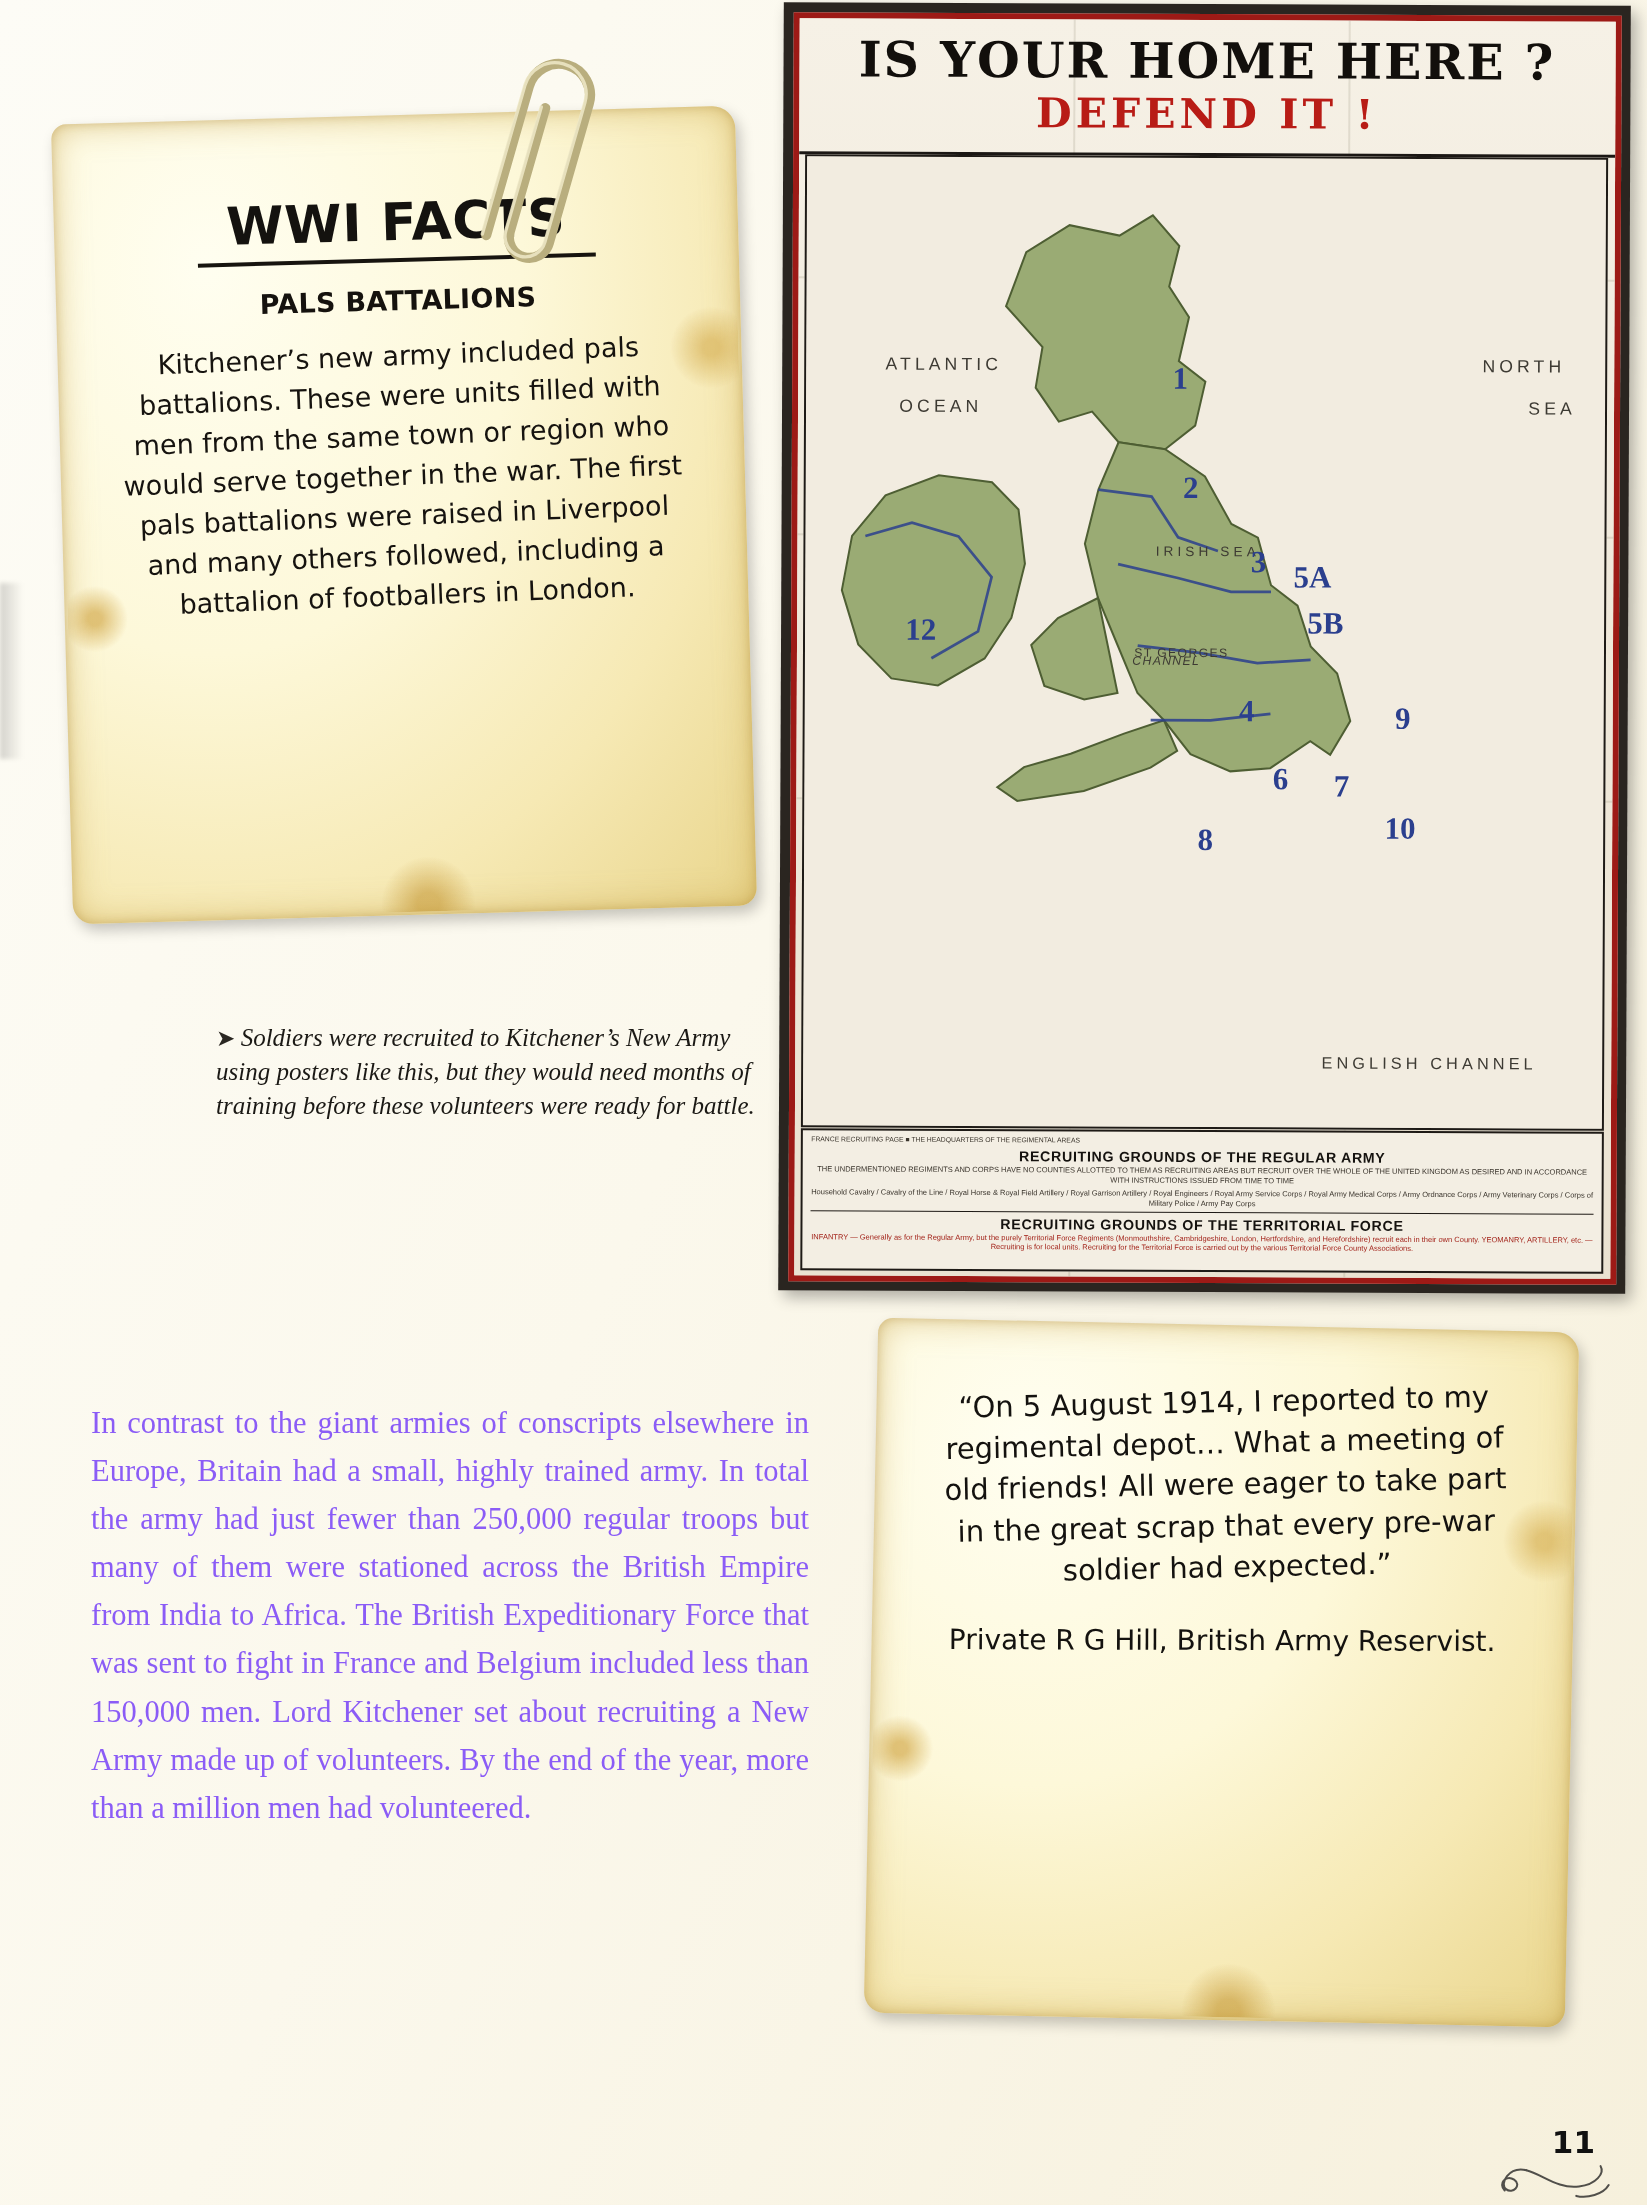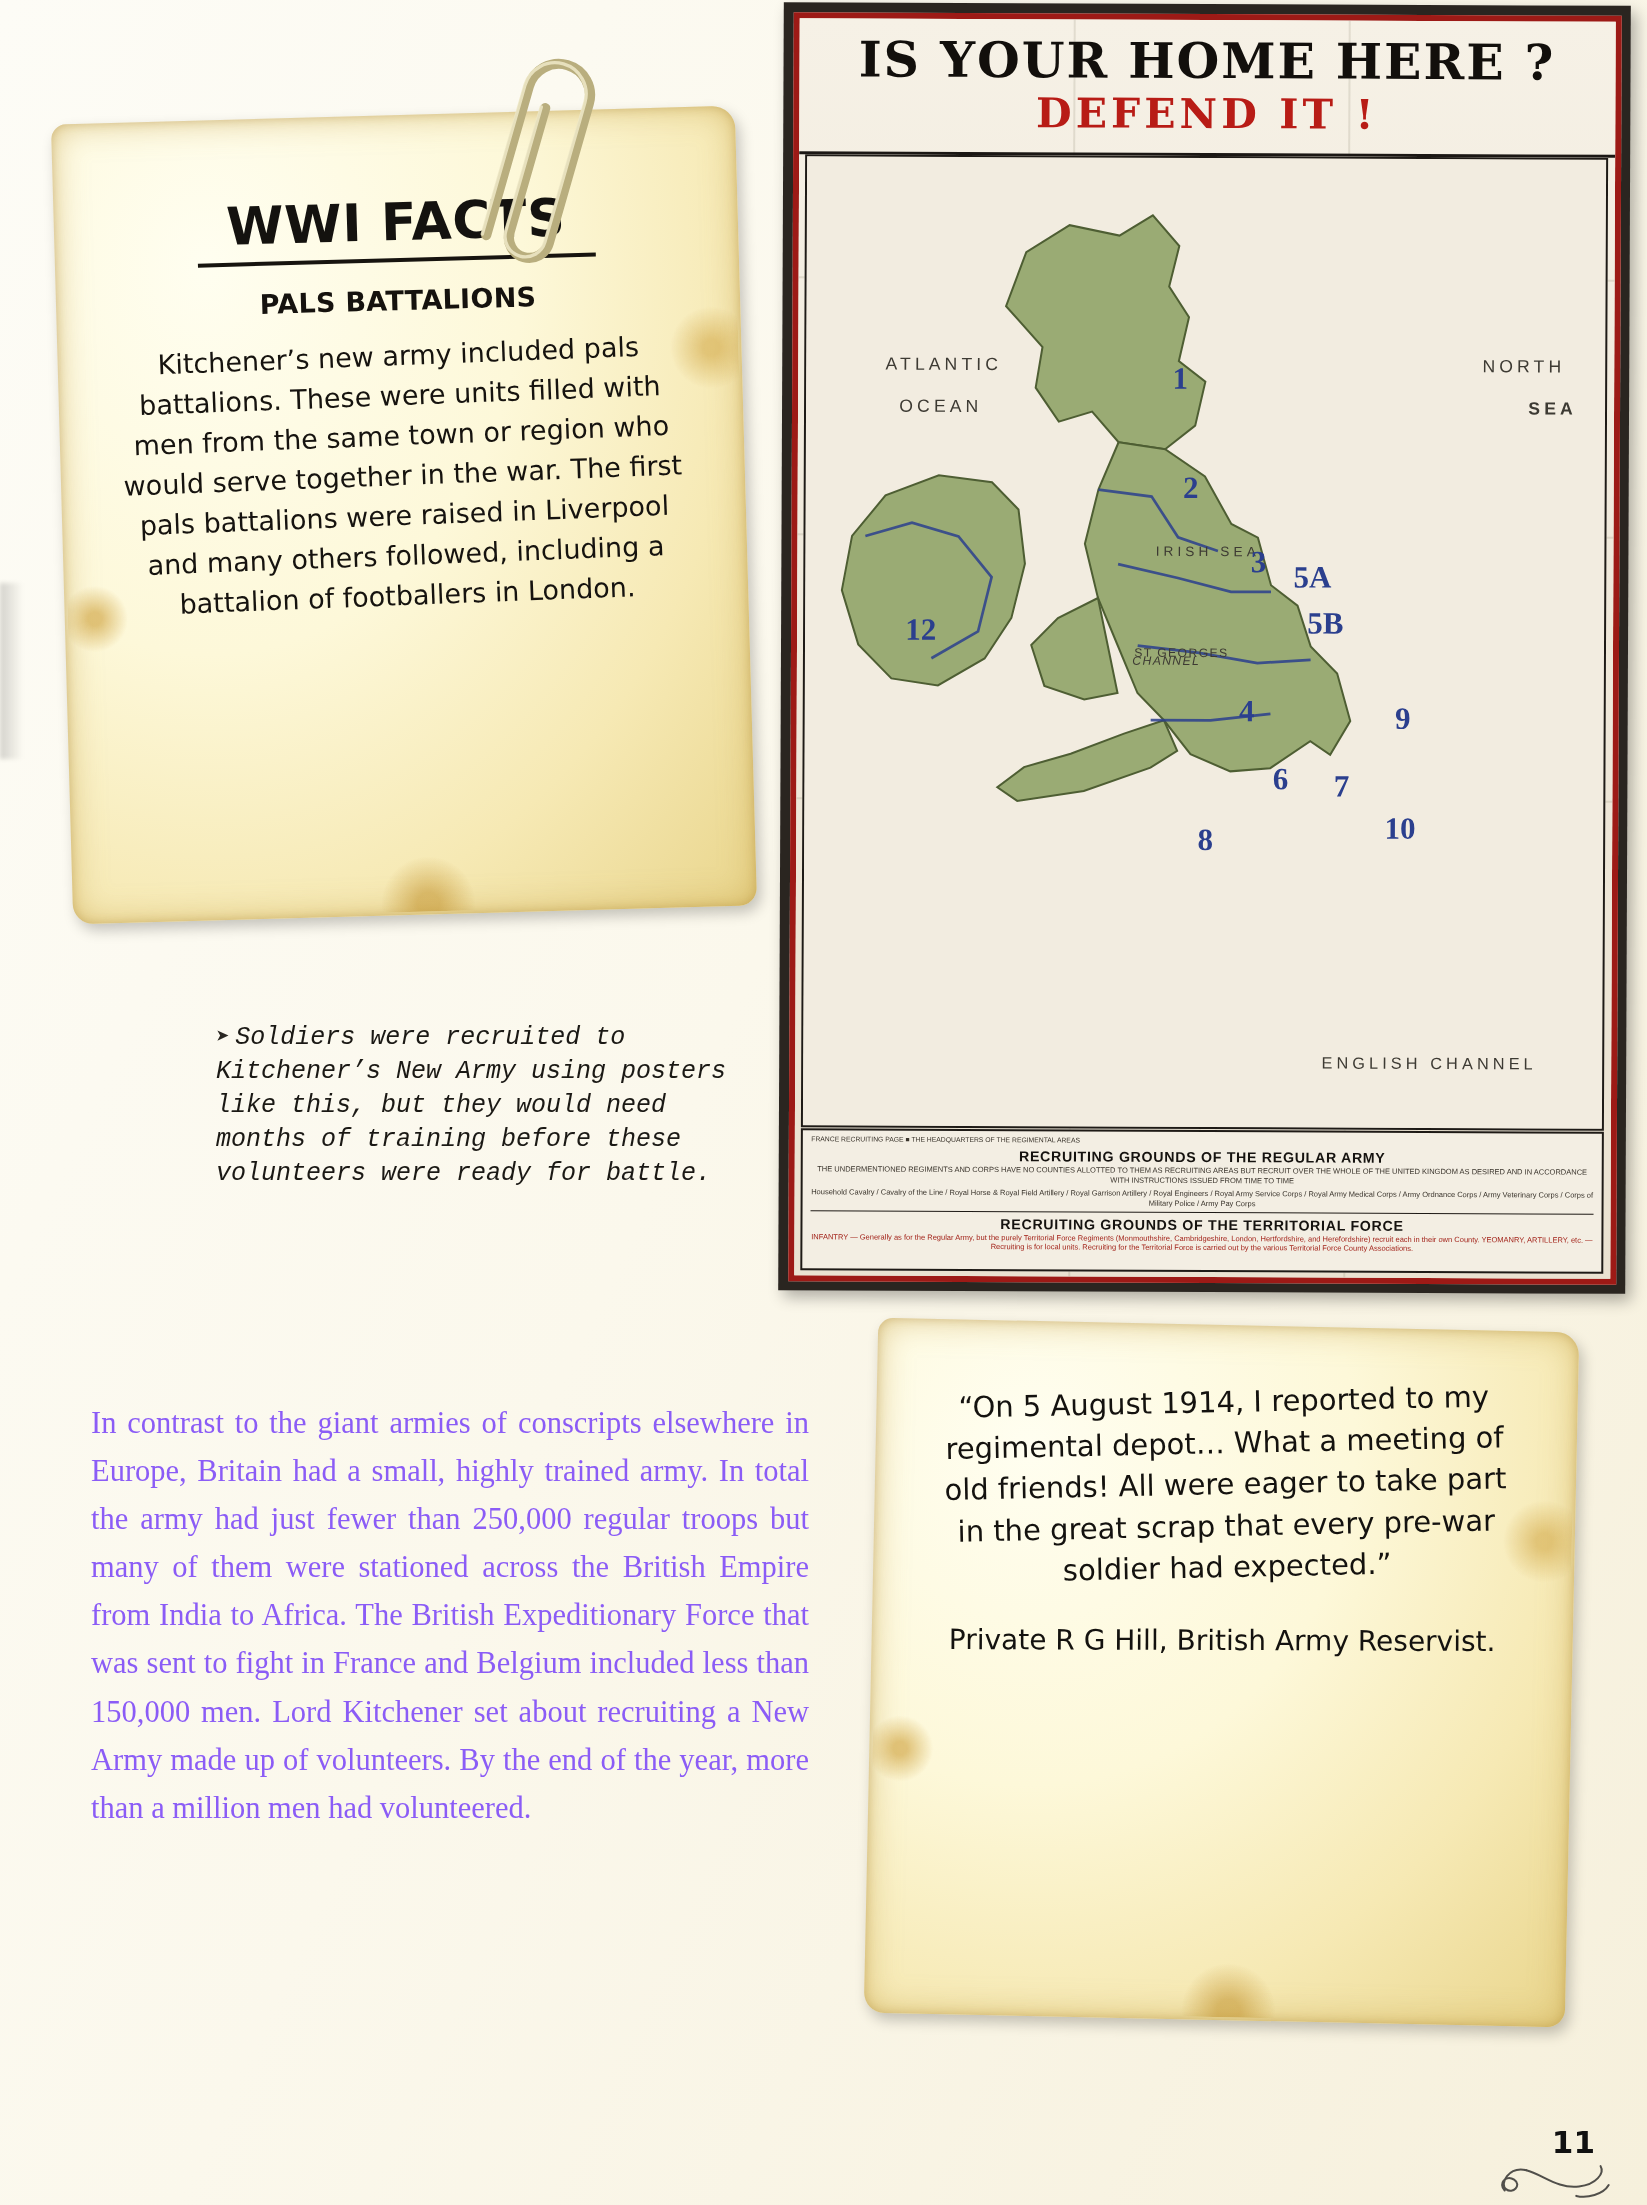--- a/index.html
+++ b/index.html
@@ -109,21 +109,21 @@
     transform: rotate(16deg);
     z-index: 6;
   }
 
   
   #poster-caption {
     position: absolute;
     left: 216px;
     top: 996px;
     width: 542px;
-    font-family: Liberation Mono, monospace;
+    font-family: Liberation Serif, serif;
     font-style: italic;
     font-size: 25px;
     line-height: 1.36;
     color: #1b1915;
   }
   #poster-caption .arrow {
     color: #2a2722;
     font-style: normal;
     font-size: 23px;
     margin-right: 5.4px;
@@ -362,21 +362,21 @@
             <path d="M470 600 L560 620 L640 640 L700 640"></path>
             <path d="M500 720 L590 730 L680 745 L760 740"></path>
             <path d="M520 830 L610 830 L700 820"></path>
             <path d="M90 560 L160 540 L230 560 L280 620 L260 700 L190 740"></path>
           </g>
         </svg>
 
         <span class="sea-label" style="left:35px; top:197px;">ATLANTIC</span>
         <span class="sea-label" style="left:49px; top:239px;">OCEAN</span>
         <span class="sea-label" style="left:632px; top:197px;">NORTH</span>
-        <span class="sea-label" style="left:678px; top:239px;font-weight:bold;">SEA</span>
+        <span class="sea-label" style="left:678px; top:239px;">SEA</span>
         <span class="sea-label" style="left:306px; top:386px; font-size:13.6px;">IRISH SEA</span>
         <span class="sea-label" style="left:285px; top:488px; font-size:12.2px; letter-spacing:1.4px;">ST GEORGES</span>
         <span class="sea-label" style="left:283px; top:496px; font-size:12.2px; letter-spacing:1.4px;font-style:italic;">CHANNEL</span>
         <span class="sea-label" style="left:474px; top:895px; font-size:16.3px;">ENGLISH  CHANNEL</span>
 
         <span class="map-num" style="left:366px; top:203px;">1</span>
         <span class="map-num" style="left:377px; top:312px;">2</span>
         <span class="map-num" style="left:445px; top:386px;">3</span>
         <span class="map-num" style="left:488px; top:381px;margin-top:20px;">5A</span>
         <span class="map-num" style="left:502px; top:447px;">5B</span>

